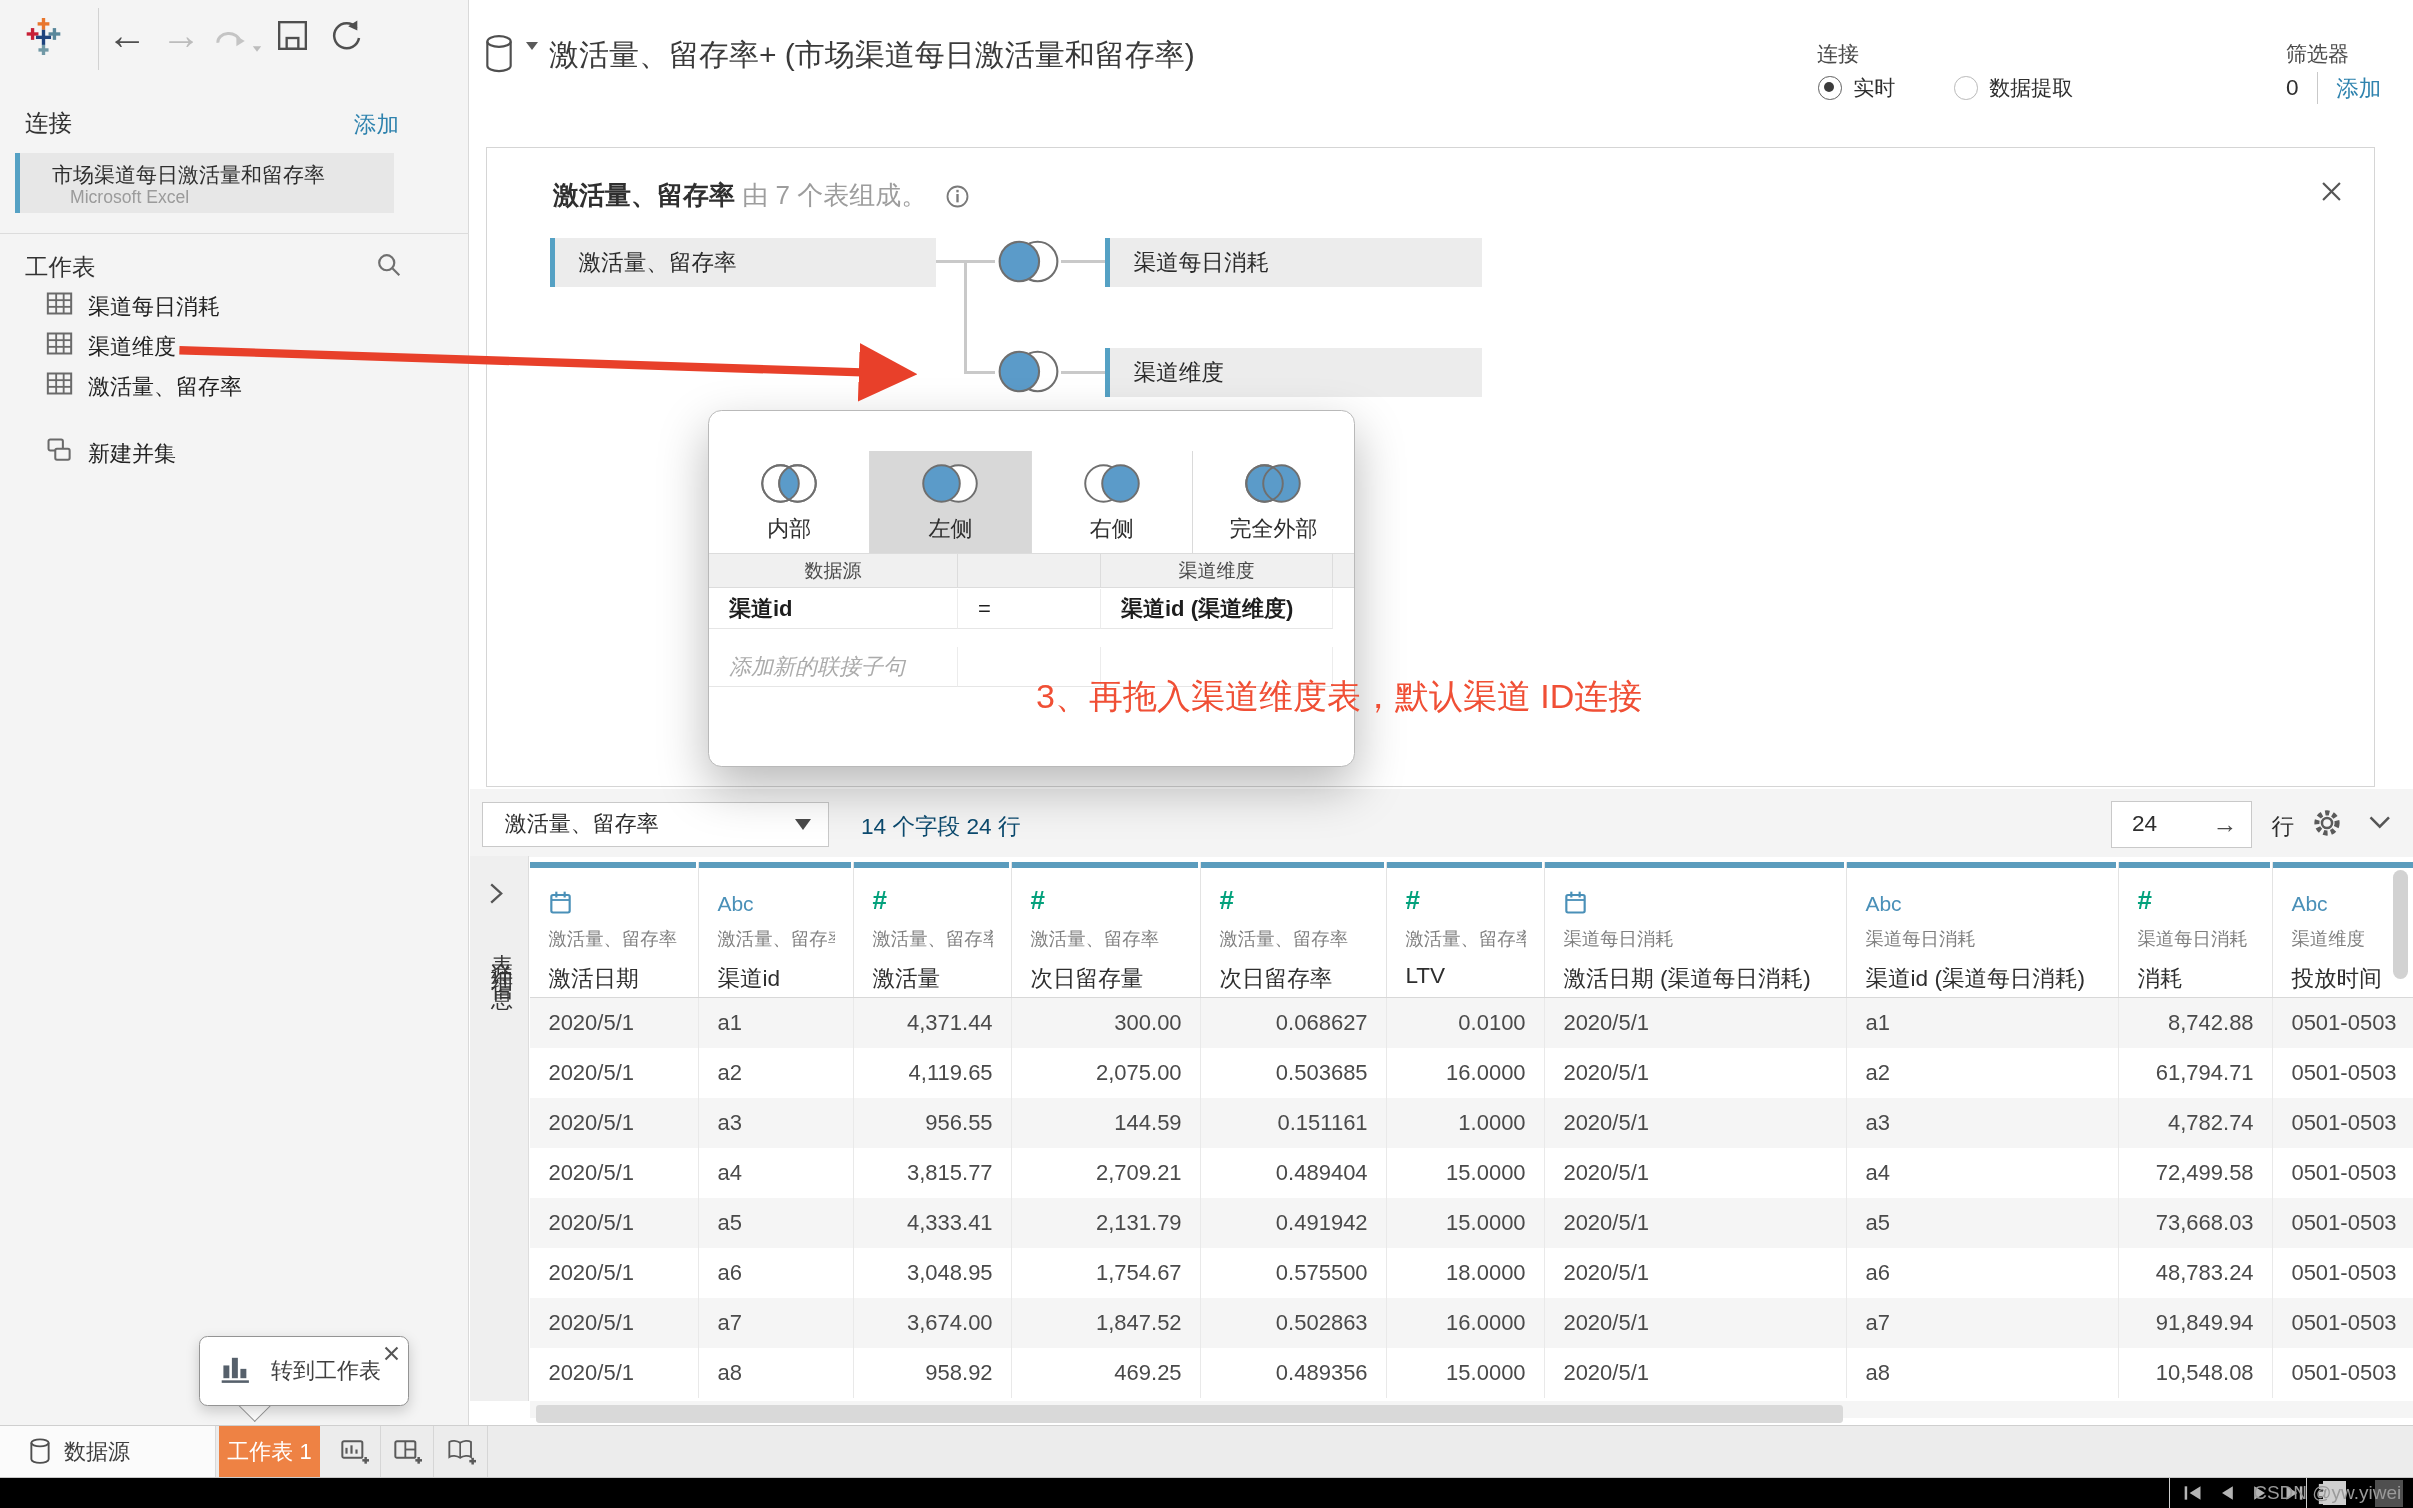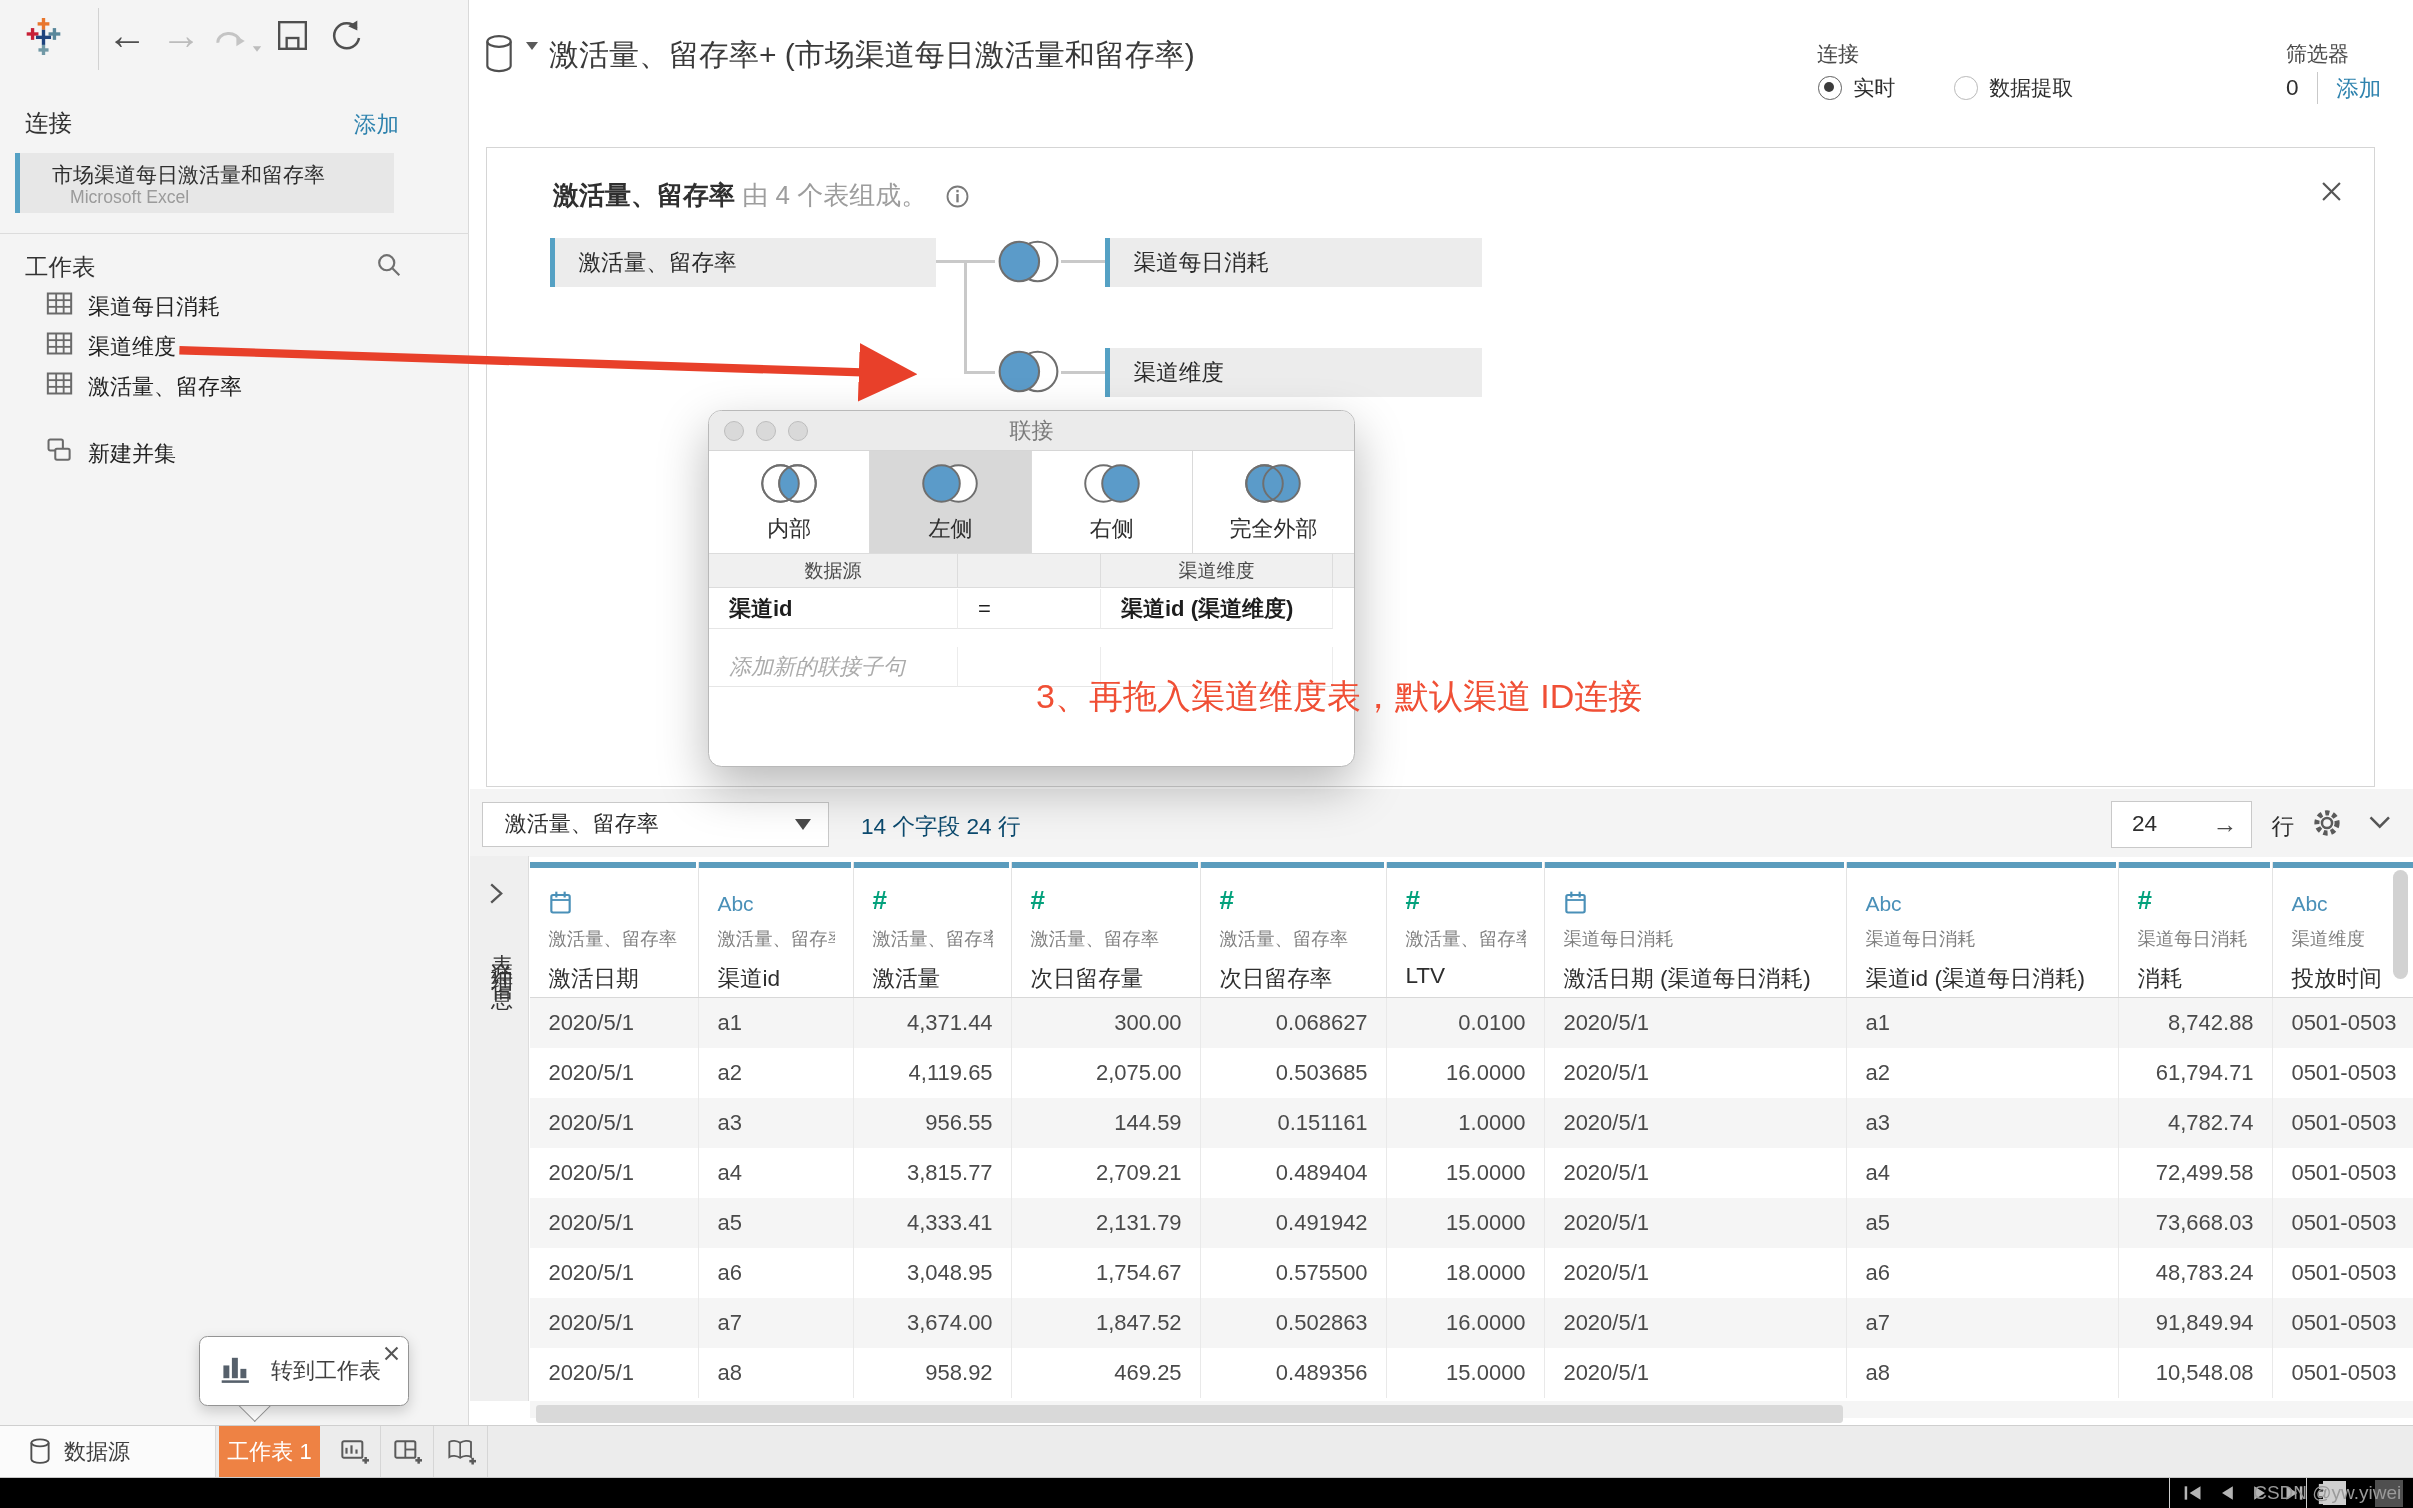--- a/index.html
+++ b/index.html
@@ -238,21 +238,21 @@
 <div class="abs lbl-sm" style="left:2286px;top:40px;">筛选器</div>
 <div class="abs" style="left:2286px;top:72px;display:flex;align-items:center;gap:18.4px;">
   <span style="font-size:22.6px;color:#2e2e2e;">0</span>
   <span class="vsep"></span>
   <span class="blue-link" style="font-size:22.6px;">添加</span>
 </div>
 
 <div class="abs panel"></div>
 <div class="abs comp-title">
   <span class="comp-bold">激活量、留存率</span>
-  <span class="comp-gray">由 4 个表组成。</span>
+  <span class="comp-gray">由 7 个表组成。</span>
 </div>
 <div class="abs" style="left:945px;top:184px;">
   <svg width="25" height="25" viewBox="0 0 30 30">
       <circle cx="15" cy="15" r="12" fill="none" stroke="#7a7a7a" stroke-width="2.2"></circle>
       <rect x="13.6" y="12" width="2.8" height="10" fill="#7a7a7a"></rect>
       <rect x="13.6" y="7" width="2.8" height="3" fill="#7a7a7a"></rect>
     </svg>
 </div>
 <div class="abs" style="left:2318px;top:178px;">
   <svg width="27" height="27" viewBox="0 0 32 32">
@@ -279,26 +279,20 @@
 <div class="abs venn" style="left:994px;top:233px;width:69px;height:57px;"><svg viewBox="0 0 98 70" width="100%" height="100%">
       <circle cx="62" cy="35" r="28" fill="#fff" stroke="#6f6f6f" stroke-width="3"></circle>
       <circle cx="36" cy="35" r="28" fill="#5b9bc9" stroke="#6f6f6f" stroke-width="3"></circle>
     </svg></div>
 <div class="abs venn" style="left:994px;top:343px;width:69px;height:57px;"><svg viewBox="0 0 98 70" width="100%" height="100%">
       <circle cx="62" cy="35" r="28" fill="#fff" stroke="#6f6f6f" stroke-width="3"></circle>
       <circle cx="36" cy="35" r="28" fill="#5b9bc9" stroke="#6f6f6f" stroke-width="3"></circle>
     </svg></div>
 
 <div class="abs dialog">
-  <div class="dlg-titlebar">
-    <span class="tl-dot" style="left:15px;"></span>
-    <span class="tl-dot" style="left:47px;"></span>
-    <span class="tl-dot" style="left:79px;"></span>
-    <span>联接</span>
-  </div>
   <div class="dlg-tabs">
     <div class="dlg-tab">
       <div class="venn" style="width:64px;height:47px;"><svg viewBox="0 0 98 70" width="100%" height="100%">
             <circle cx="36" cy="35" r="28" fill="#fff" stroke="#6f6f6f" stroke-width="3"></circle>
             <circle cx="62" cy="35" r="28" fill="#fff" stroke="#6f6f6f" stroke-width="3"></circle>
             <clipPath id="vc2">
               <circle cx="36" cy="35" r="28"></circle>
             </clipPath>
             <circle cx="62" cy="35" r="28" fill="#5b9bc9" clip-path="url(#vc2)"></circle>
             <circle cx="36" cy="35" r="28" fill="none" stroke="#6f6f6f" stroke-width="3"></circle>

